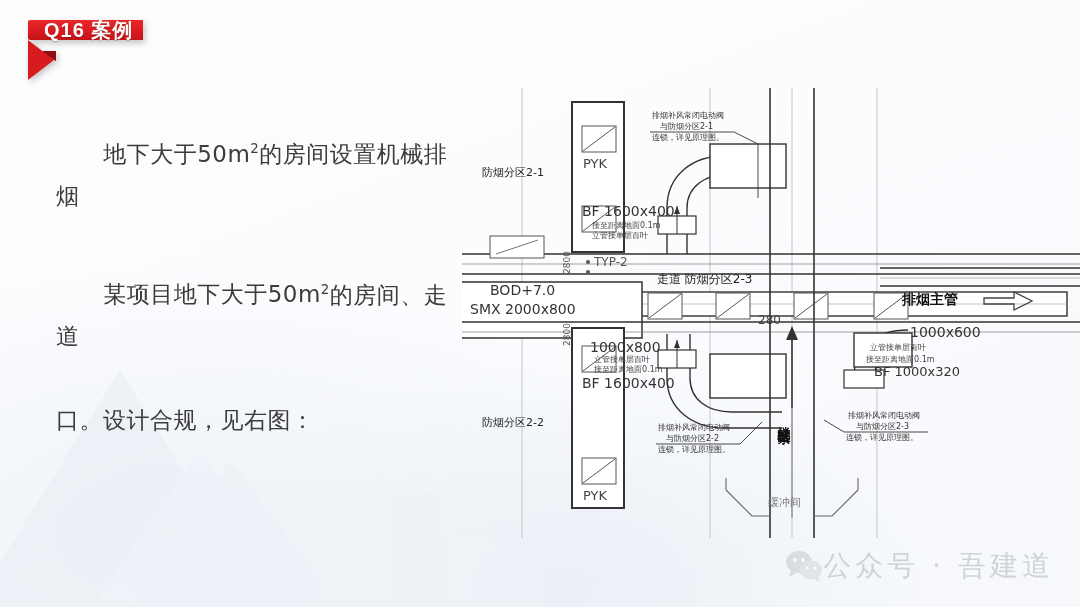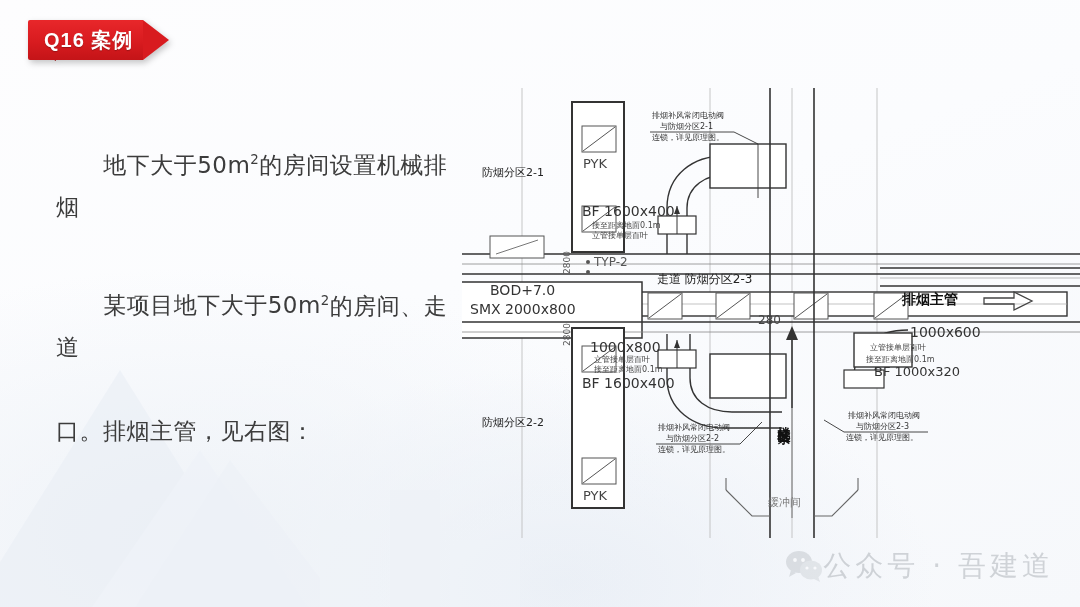--- a/index.html
+++ b/index.html
@@ -17,22 +17,23 @@
     overflow:hidden;
   }
   
   .wm-mount{position:absolute;pointer-events:none;opacity:.55;}
   .wm1{left:-30px;top:330px;}
   .wm2{left:120px;top:400px;}
 
   
   #banner{
     position:absolute;left:28px;top:20px;height:40px;
-    display:flex;align-items:flex-end;
+    display:flex;align-items:flex-start;
     filter:drop-shadow(2px 3px 3px rgba(0,0,0,.22));
+    flex-direction:column;
   }
   .banner-body{
     background:linear-gradient(180deg,#e8272a 0%,#d81b1f 55%,#c41418 100%);
     height:40px;display:flex;align-items:center;
     padding:0 10px 0 16px;border-radius:2px 0 0 2px;
   }
   .banner-body span{
     color:#fff;font-size:20px;font-weight:bold;letter-spacing:1px;
     white-space:nowrap;line-height:1;
     text-shadow:0 1px 1px rgba(0,0,0,.25);
@@ -45,21 +46,21 @@
   }
   .banner-tail{
     position:absolute;left:10px;top:31px;
     width:0;height:0;
     border-top:10px solid #8e0d10;
     border-left:18px solid transparent;
     z-index:-1;
   }
 
   
-  #left-text{position:absolute;left:56px;top:139px;width:400px;}
+  #left-text{position:absolute;left:56px;top:128px;width:400px;}
   .para{
     font-size:23px;line-height:42px;color:#3c3c3c;
     letter-spacing:.5px;margin:0 0 52px 0;
     font-family:"DejaVu Sans","Liberation Sans",sans-serif;
   }
   .para .ind{padding-left:2.05em;}
   sup{font-size:.58em;vertical-align:super;}
 
   
   #drawing{position:absolute;left:462px;top:78px;width:618px;height:470px;}
@@ -99,21 +100,21 @@
     <div class="banner-arrow"></div>
   </div>
 
   <div id="left-text">
     <p class="para">
       <span class="ind">地下大于50m</span><sup>2</sup><span>的房间设置机械排烟</span><br>
     </p>
     <p class="para">
       <span class="ind">某项目地下大于50m</span><sup>2</sup><span>的房间、走道</span><br>
       <br>
-      <span>口。排烟主管，见右图：</span>
+      <span>口。设计合规，见右图：</span>
     </p>
   </div>
 
   <div id="drawing">
     <svg width="618" height="470" viewBox="0 0 618 470">
       <defs>
         <g id="louver">
           <rect x="0" y="0" width="34" height="26" fill="#fff" stroke="#555" stroke-width="1"></rect>
           <line x1="1" y1="25" x2="33" y2="1" stroke="#555" stroke-width="1"></line>
         </g>

